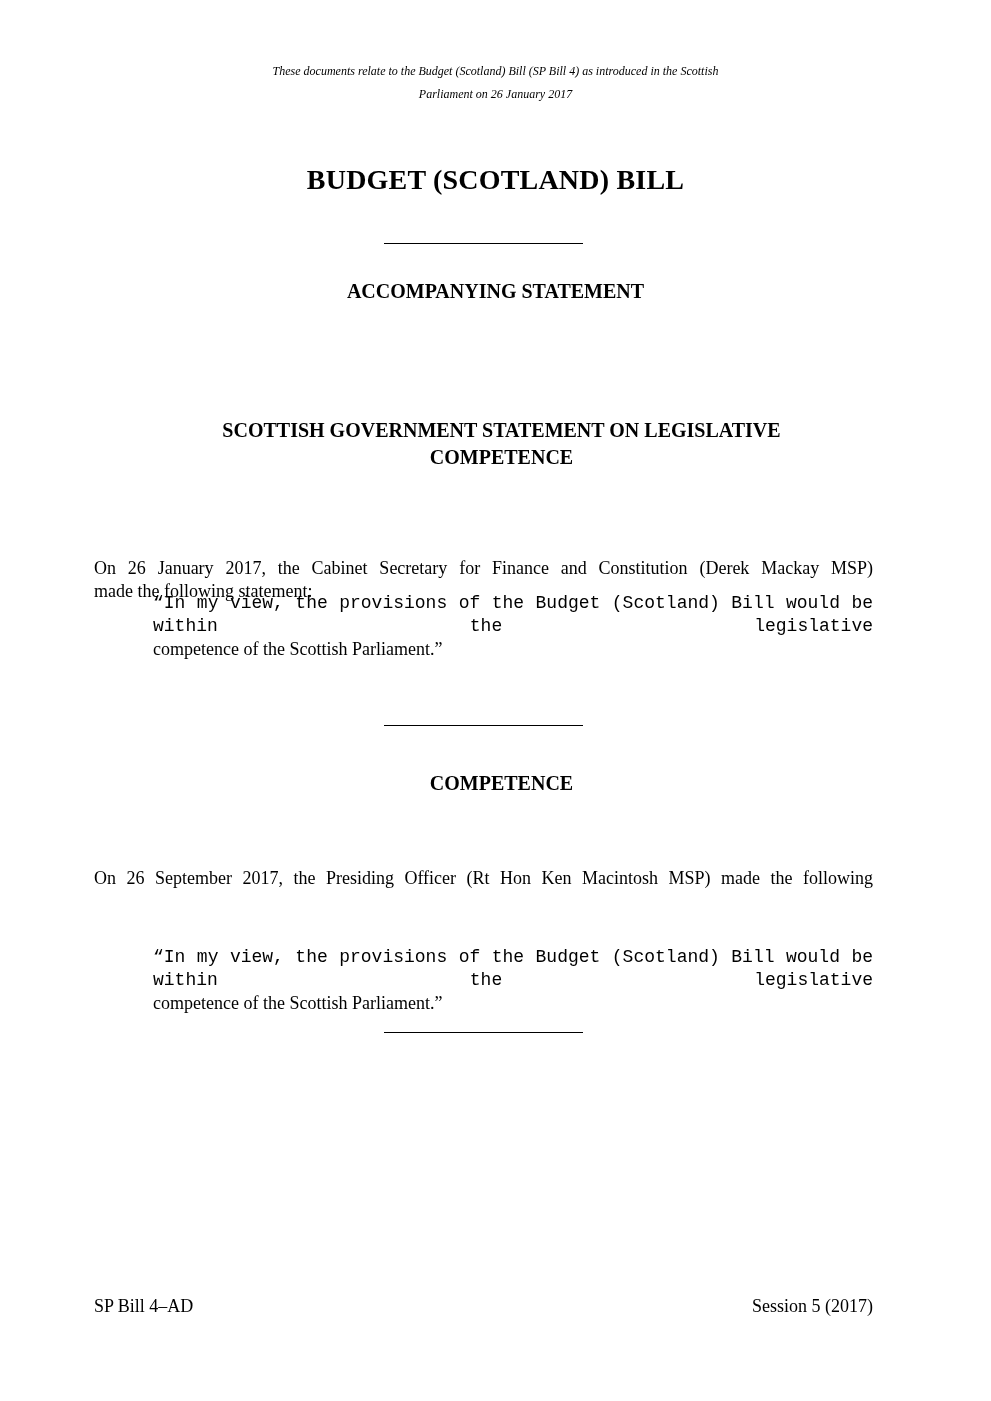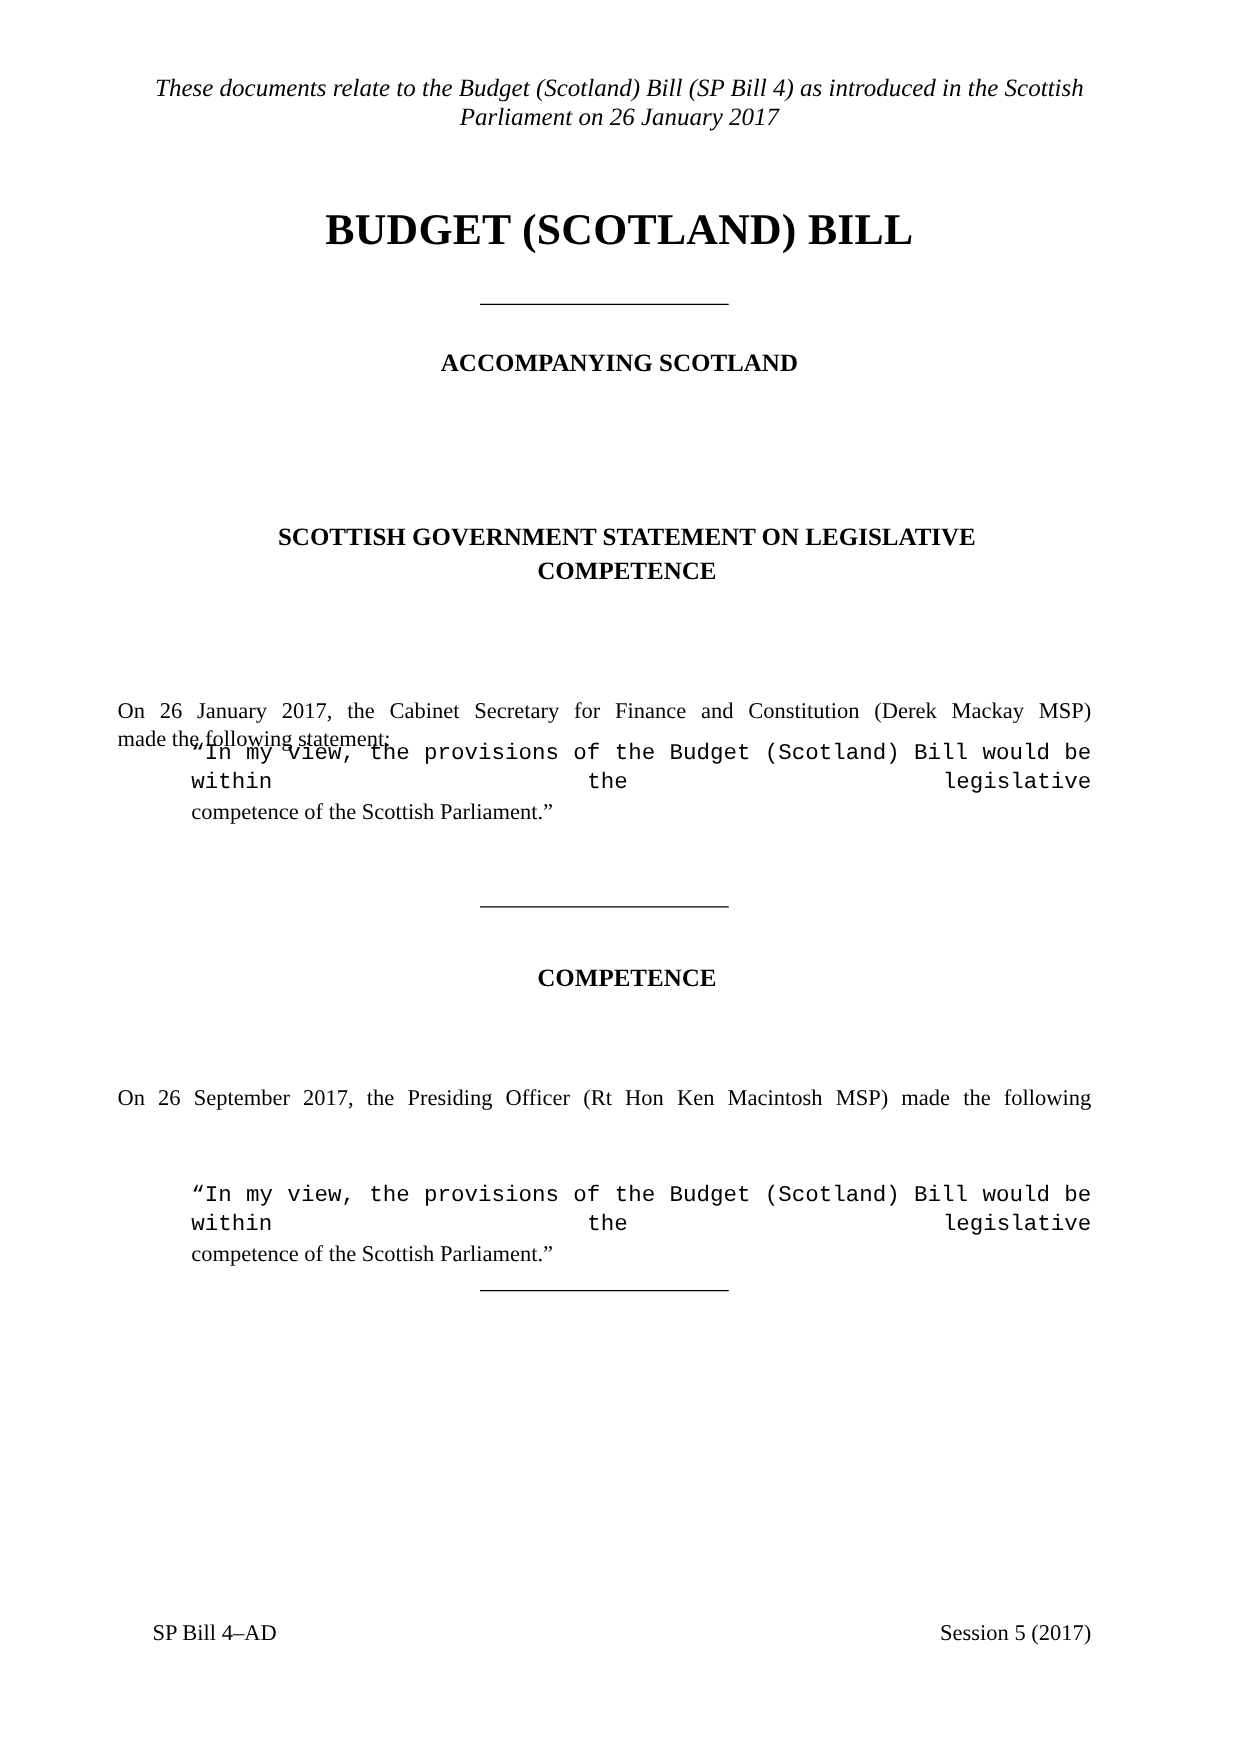--- a/index.html
+++ b/index.html
@@ -3,25 +3,25 @@
 <meta charset="utf-8">
 <style>
   html, body { margin: 0; padding: 0; background: #ffffff; }
   body {
     width: 991px; height: 1401px; position: relative; overflow: hidden;
     font-family: "Liberation Serif", "DejaVu Serif", serif; color: #000;
   }
   .abs { position: absolute; }
   .center { left: 0; width: 991px; text-align: center; }
   .intro {
-    top: 60px; font-style: italic; font-size: 20px; line-height: 23px;
+    top: 60px; font-style: italic; font-size: 12px; line-height: 23px;
   }
   .intro span { display: block; }
   .title {
-    top: 164px; font-weight: bold; font-size: 35px; letter-spacing: 0.2px;
+    top: 164px; font-weight: bold; font-size: 28px; letter-spacing: 0.2px;
   }
   .rule {
     position: absolute; left: 384px; width: 199px; height: 0;
     border-top: 1px solid #000;
   }
   .h2 {
     font-weight: bold; font-size: 20px; line-height: 27px;
   }
   .h2 span { display: block; padding-left: 12px; }
   .para {
@@ -30,36 +30,36 @@
   }
   .quote {
     left: 153px; width: 720px; font-size: 18px; line-height: 23px;
     text-align: justify;
   }
   .quote span { display: block; }
   .quote span.l1 { text-align: justify; text-align-last: justify; font-family: Liberation Mono, monospace; }
   .para span { display: block; }
   .para span.l1 { text-align: justify; text-align-last: justify; }
   .footer { top: 1296px; font-size: 18px; }
-  .footer-left { left: 94px; margin-left: 28px; }
+  .footer-left { left: 94px; }
   .footer-right { right: 118px; }
 </style>
 </head>
 <body>
 
 <div class="abs center intro">
   <span>These documents relate to the Budget (Scotland) Bill (SP Bill 4) as introduced in the Scottish</span>
   <span>Parliament on 26 January 2017</span>
 </div>
 
 <div class="abs center title">BUDGET (SCOTLAND) BILL</div>
 
 <div class="rule" style="top:243px;"></div>
 
-<div class="abs center h2" style="top:278px;">ACCOMPANYING SCOTLAND</div>
+<div class="abs center h2" style="top:278px;">ACCOMPANYING STATEMENT</div>
 
 <div class="abs center h2" style="top:417px;">
   <span>SCOTTISH GOVERNMENT STATEMENT ON LEGISLATIVE</span>
   <span>COMPETENCE</span>
 </div>
 
 <div class="abs para" style="top:513px;margin-top:44px;">
   <span class="l1">On 26 January 2017, the Cabinet Secretary for Finance and Constitution (Derek Mackay MSP)</span>
   <span>made the following statement:</span>
 </div>

